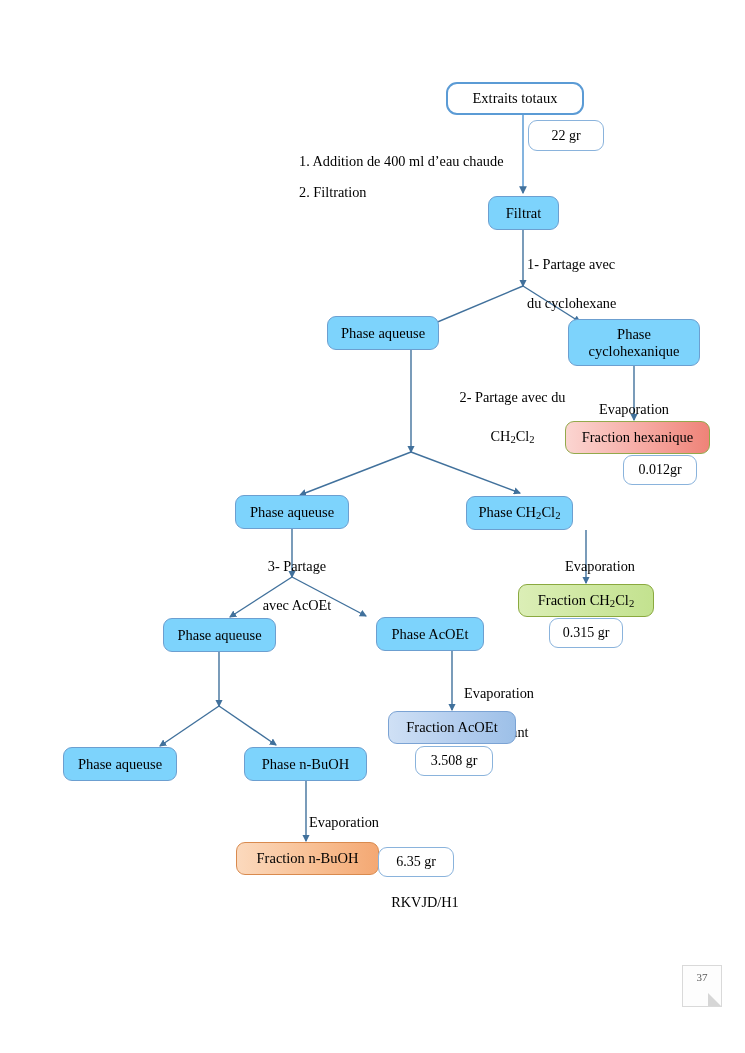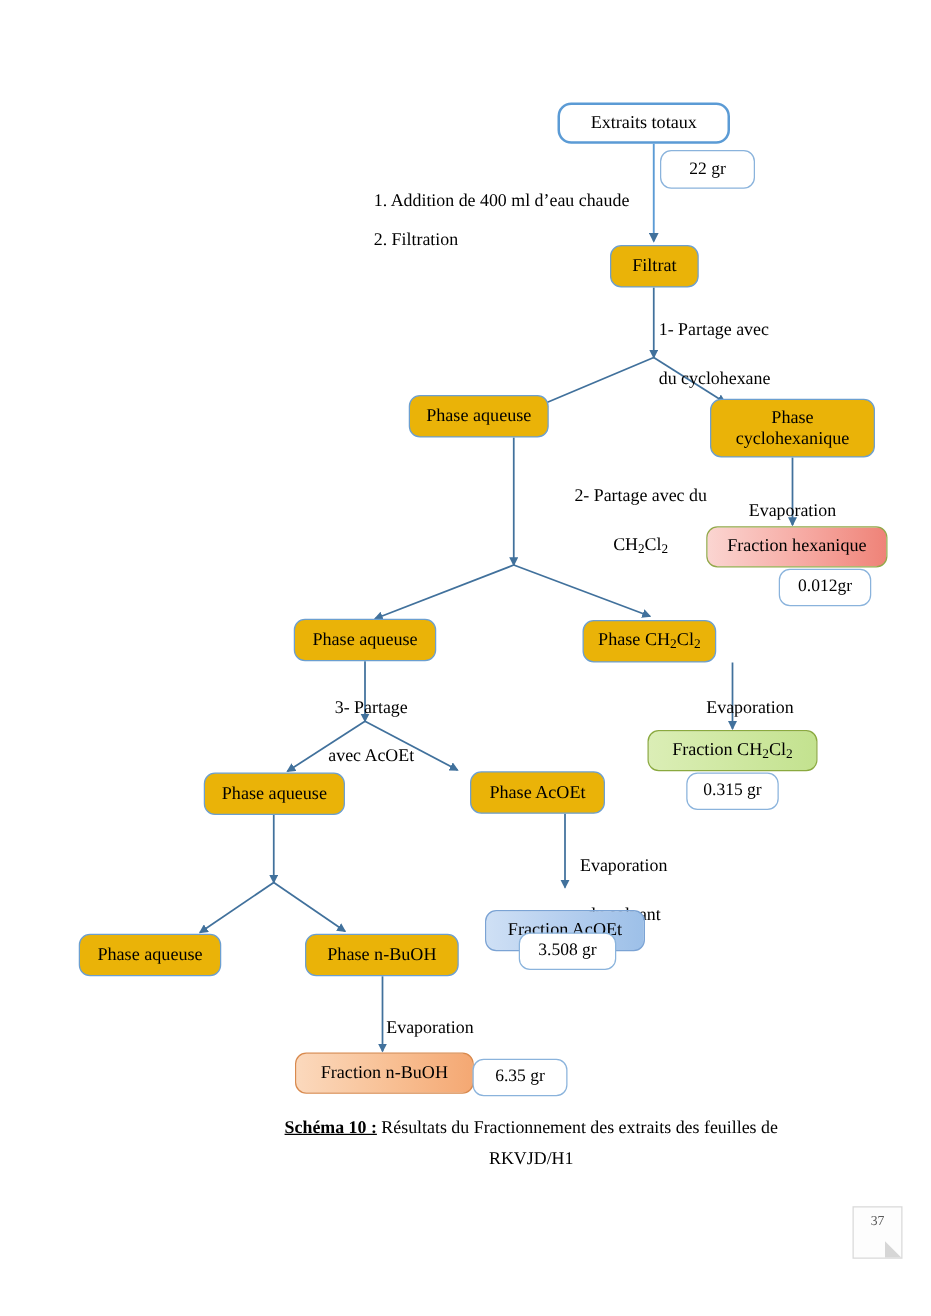--- a/index.html
+++ b/index.html
@@ -28,21 +28,21 @@
     display: flex;
     align-items: center;
     justify-content: center;
     text-align: center;
     color: #000000;
     line-height: 1.12;
     z-index: 3;
   }
   
   .phase {
-    background: #eab308;
+    background: #7dd3fc;
     border: 1.3px solid #6c9fd0;
     border-radius: 9px;
     font-size: 14.5px;
     text-align: center;
   }
   
   .root {
     background: #ffffff;
     border: 2.4px solid #5b9bd5;
     border-radius: 11px;
@@ -268,21 +268,21 @@
   <div class="node phase" style="left:376px; top:617px; width:108px; height:34px;">
     <span>Phase AcOEt</span>
   </div>
 
 
   <div class="edge-label" style="left:499px; top:665px; width:110px; margin-left:-55px;">
     <div>Evaporation</div>
     <div>du solvant</div>
   </div>
 
-  <div class="node fraction frac-acoet" style="left:388px; top:728px; width:128px; height:33px;text-align:right;">
+  <div class="node fraction frac-acoet" style="left:388px; top:711px; width:128px; height:33px;text-align:right;">
     <span>Fraction AcOEt</span>
   </div>
 
   <div class="node weight" style="left:415px; top:746px; width:78px; height:30px;">
     <span>3.508 gr</span>
   </div>
 
   <div class="node phase" style="left:63px; top:747px; width:114px; height:34px;">
     <span>Phase aqueuse</span>
   </div>
@@ -298,21 +298,20 @@
 
   <div class="node fraction frac-buoh" style="left:236px; top:842px; width:143px; height:33px;">
     <span>Fraction n-BuOH</span>
   </div>
 
   <div class="node weight" style="left:378px; top:847px; width:76px; height:30px;">
     <span>6.35 gr</span>
   </div>
 
   <div class="caption" style="left:190px; top:890px; width:470px;">
-    <div><span class="lead">Schéma 10 :</span><span> Résultats du Fractionnement des extraits des feuilles de</span></div>
     <div>RKVJD/H1</div>
   </div>
 
   <div class="pagenum" style="left:656px; top:965px;margin-left:26px;">
     <span class="num">37</span>
     <span class="fold"></span>
   </div>
 
 </div>
 

